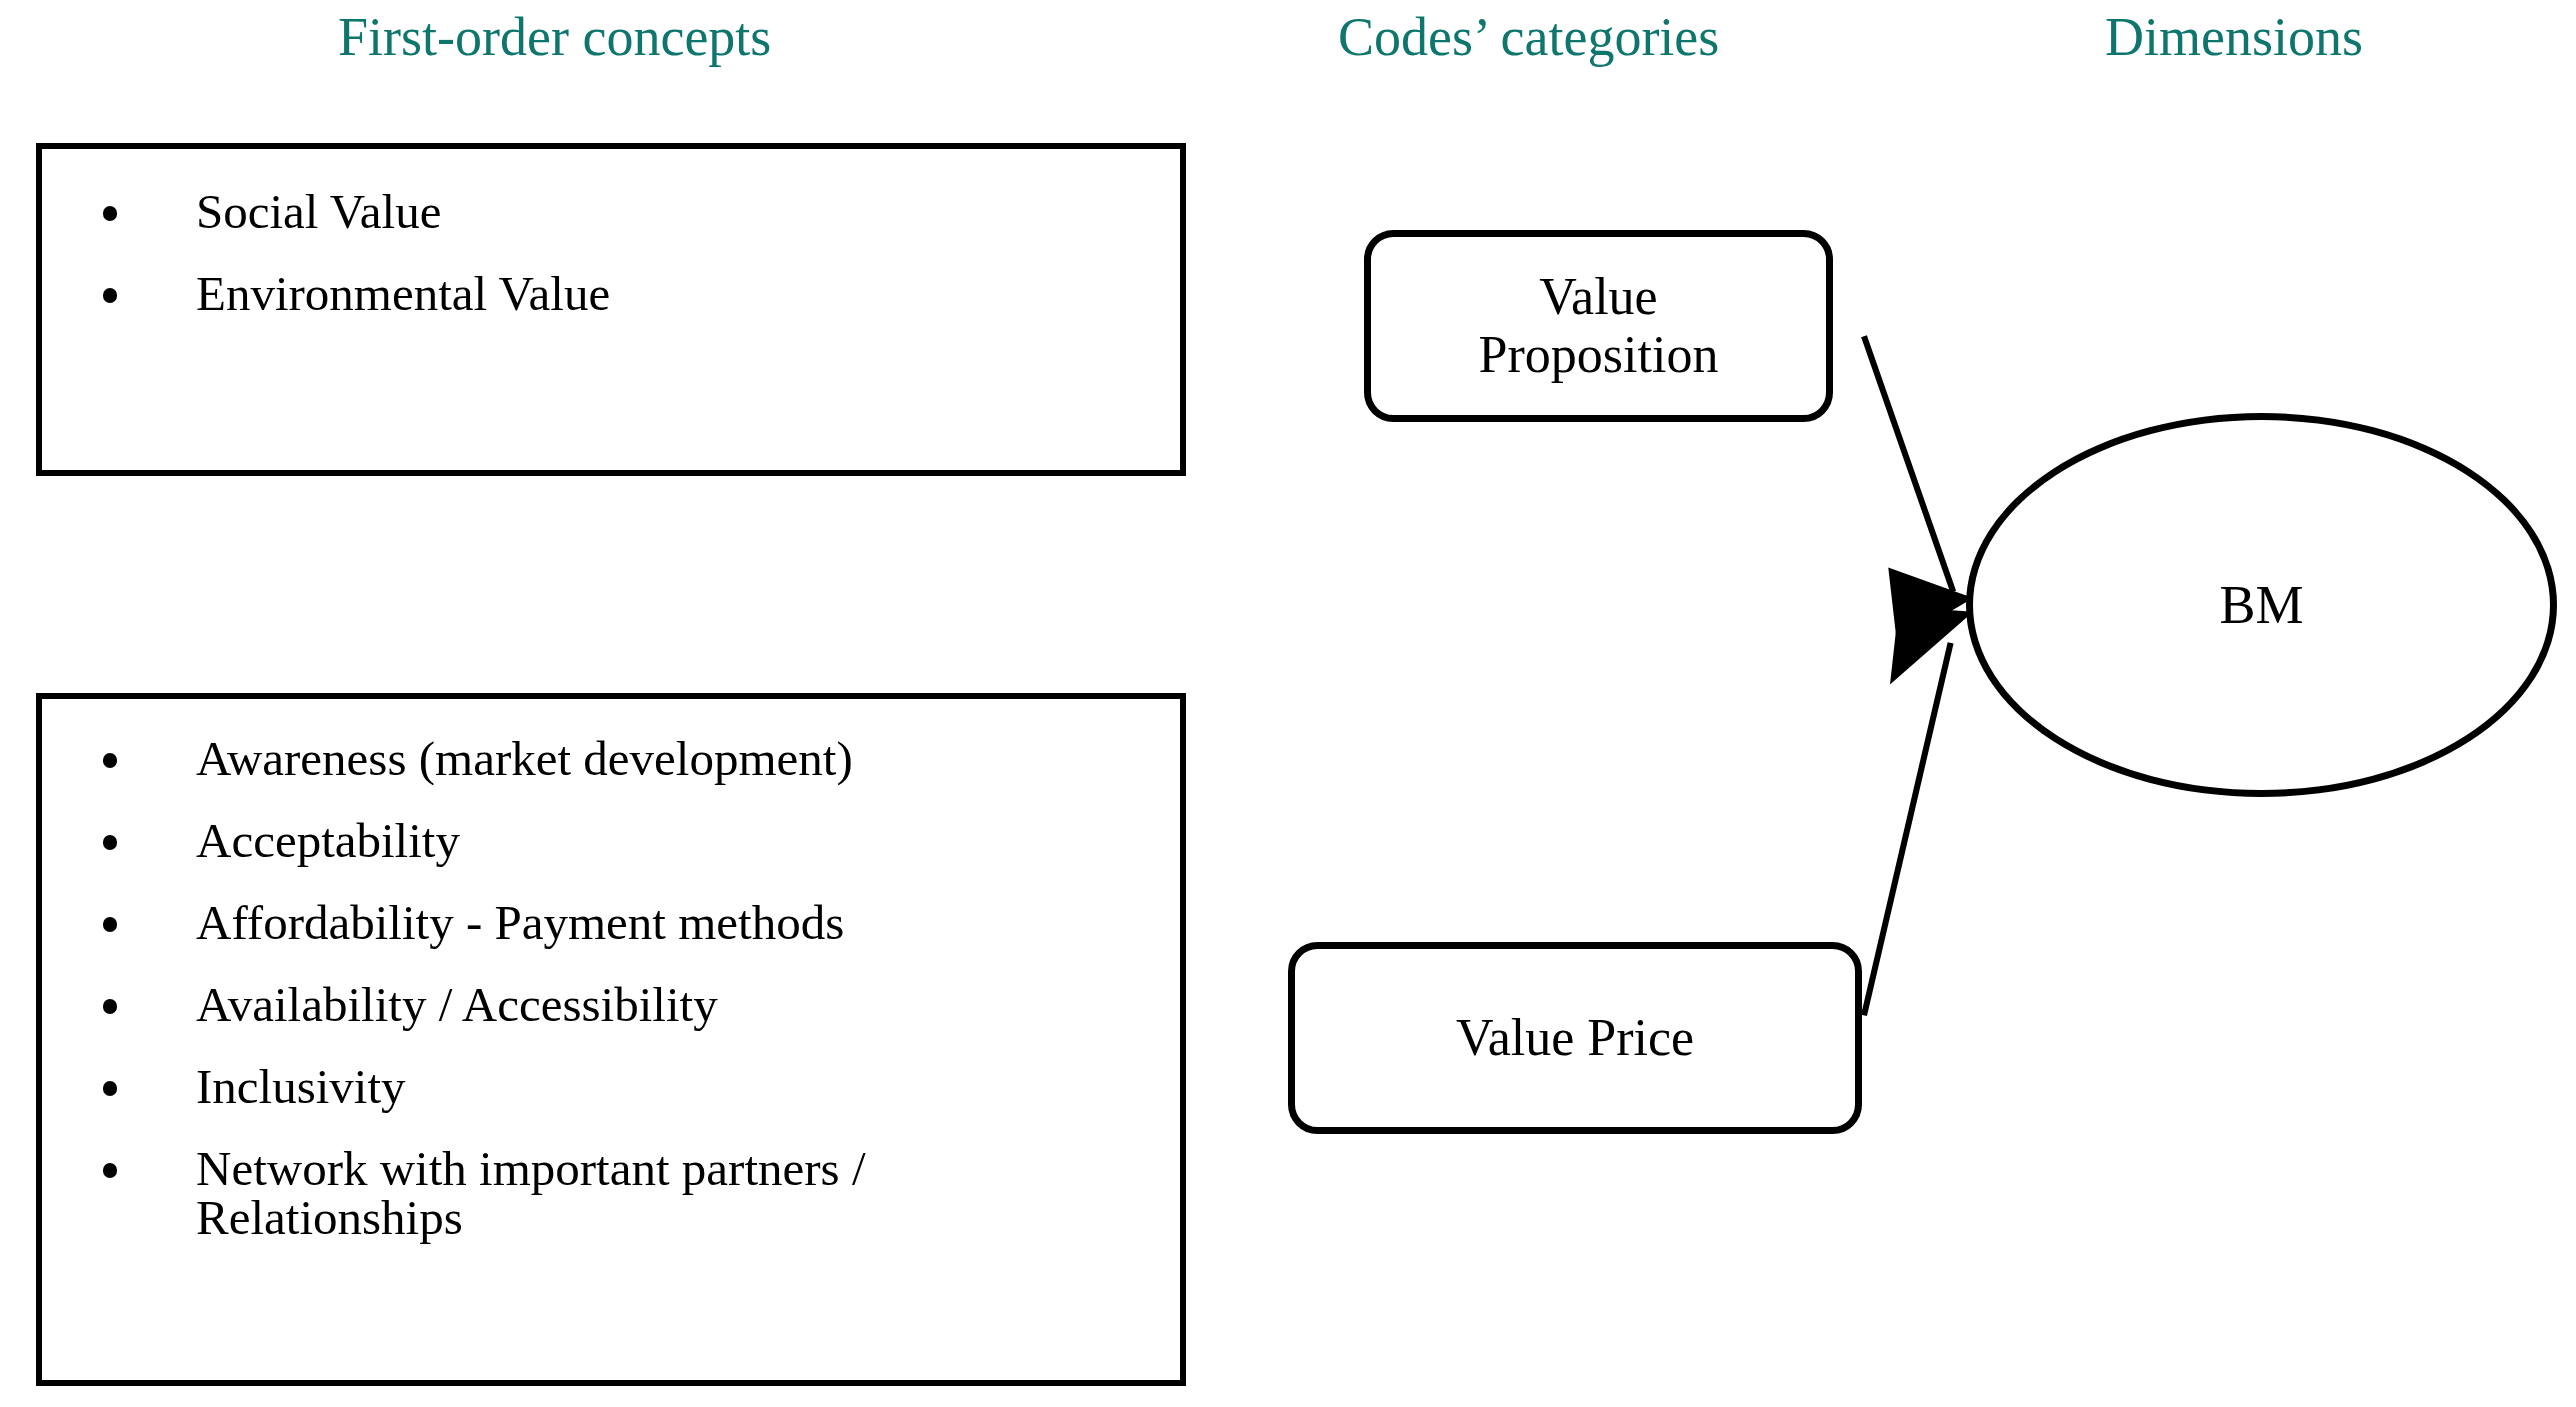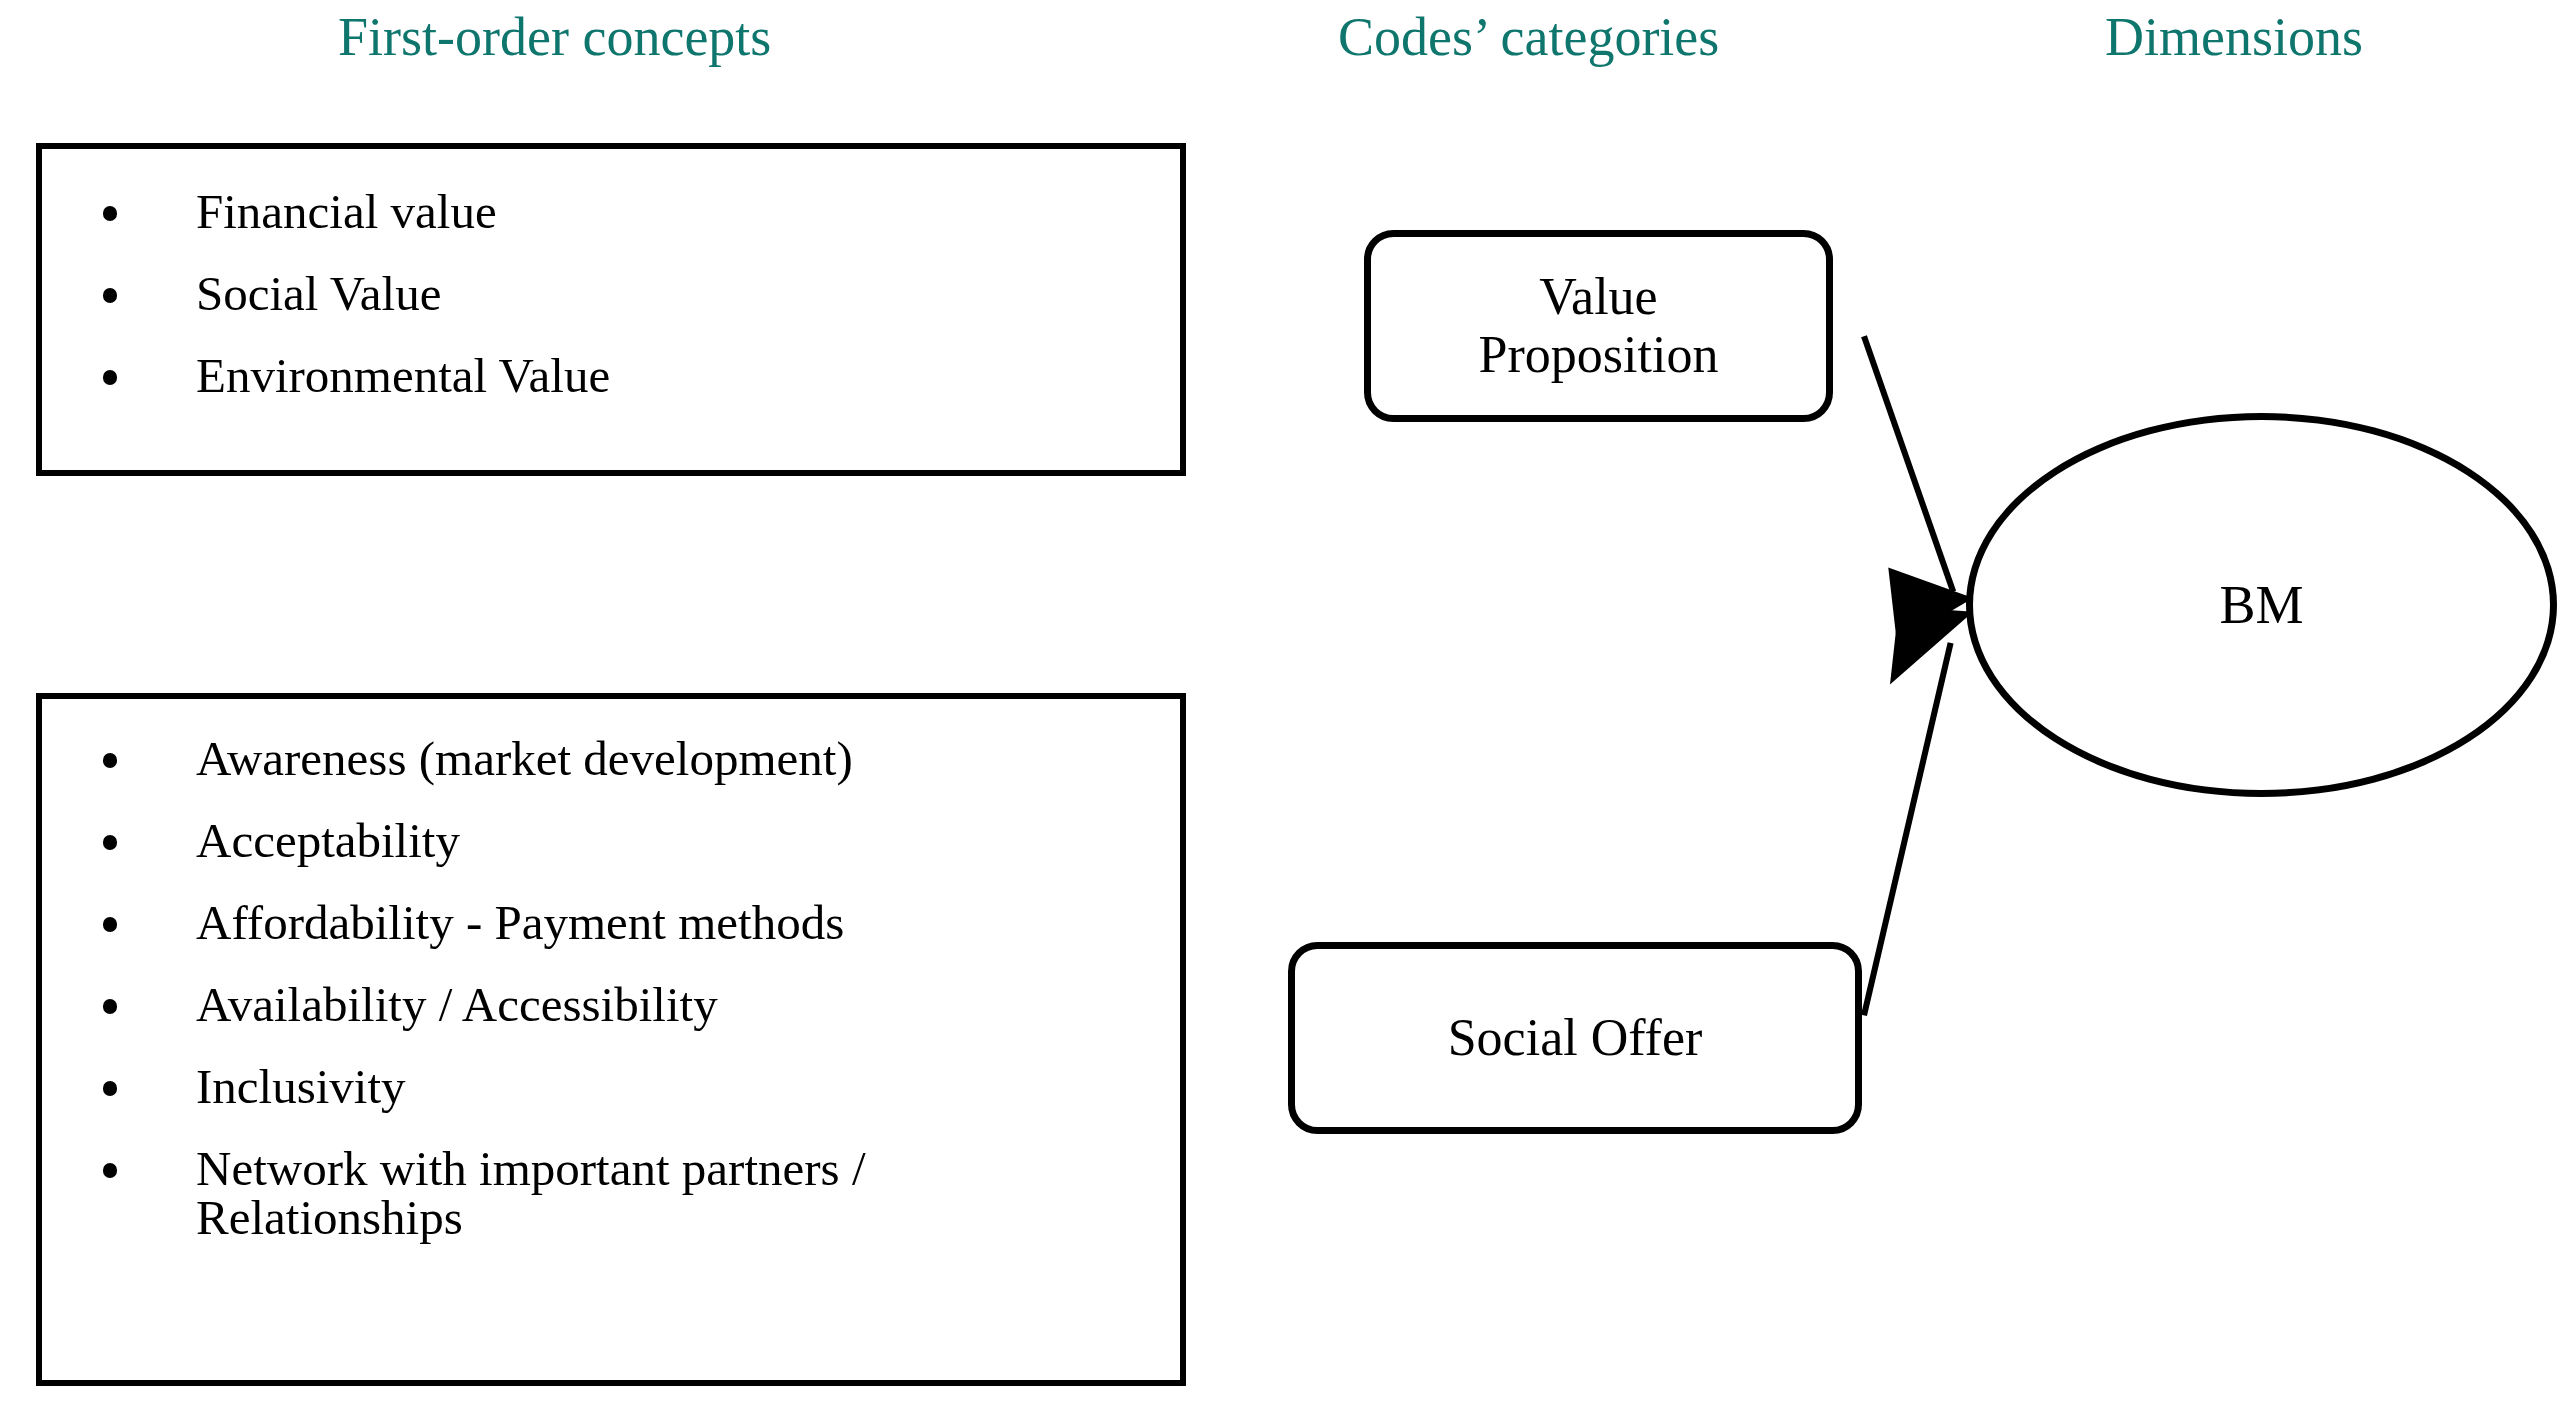--- a/index.html
+++ b/index.html
@@ -123,24 +123,20 @@
 <div class="col-header" id="header-first-order">First-order concepts</div>
 
 <div class="col-header" id="header-codes">Codes’ categories</div>
 
 <div class="col-header" id="header-dimensions">Dimensions</div>
 
 <div class="concept-box" id="concept-box-1">
   <ul class="bullet-list">
     <li class="bullet-item">
       <span class="bullet-dot"></span>
-      <span class="bullet-text">Financial value</span>
-    </li>
-    <li class="bullet-item">
-      <span class="bullet-dot"></span>
       <span class="bullet-text">Social Value</span>
     </li>
     <li class="bullet-item">
       <span class="bullet-dot"></span>
       <span class="bullet-text">Environmental Value</span>
     </li>
   </ul>
 </div>
 
 <div class="concept-box" id="concept-box-2">
@@ -172,21 +168,21 @@
     </li>
   </ul>
 </div>
 
 <div class="category-box" id="category-value-proposition">
   <span>Value
 Proposition</span>
 </div>
 
 <div class="category-box" id="category-value-offer">
-  <span>Social Offer</span>
+  <span>Value Price</span>
 </div>
 
 <div id="dimension-ellipse">
   <span>BM</span>
 </div>
 
 <svg id="connectors" viewBox="0 0 2974 1625">
 
   <line x1="2152" y1="388" x2="2255" y2="683" stroke="#000" stroke-width="7"></line>
   <polygon points="2180,655 2278,690 2190,742" fill="#000"></polygon>

